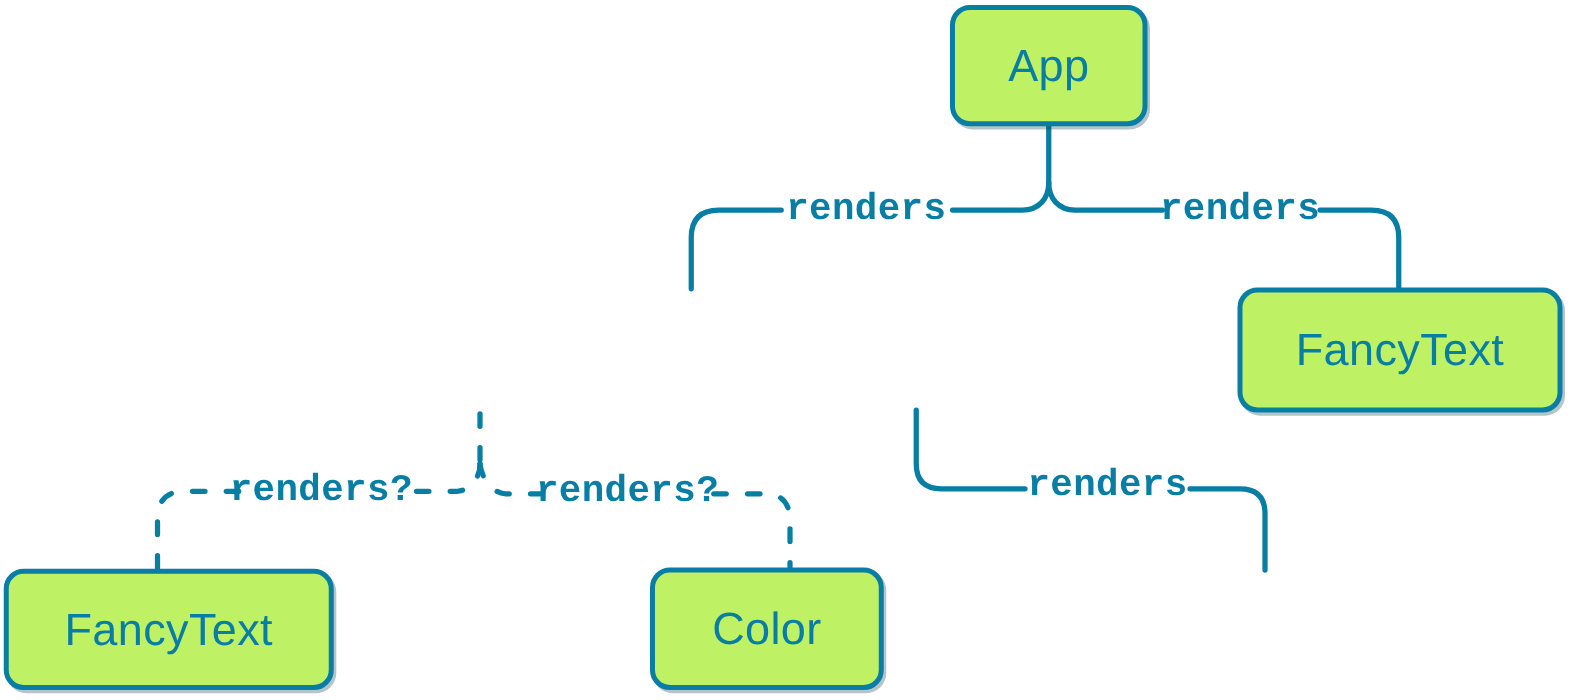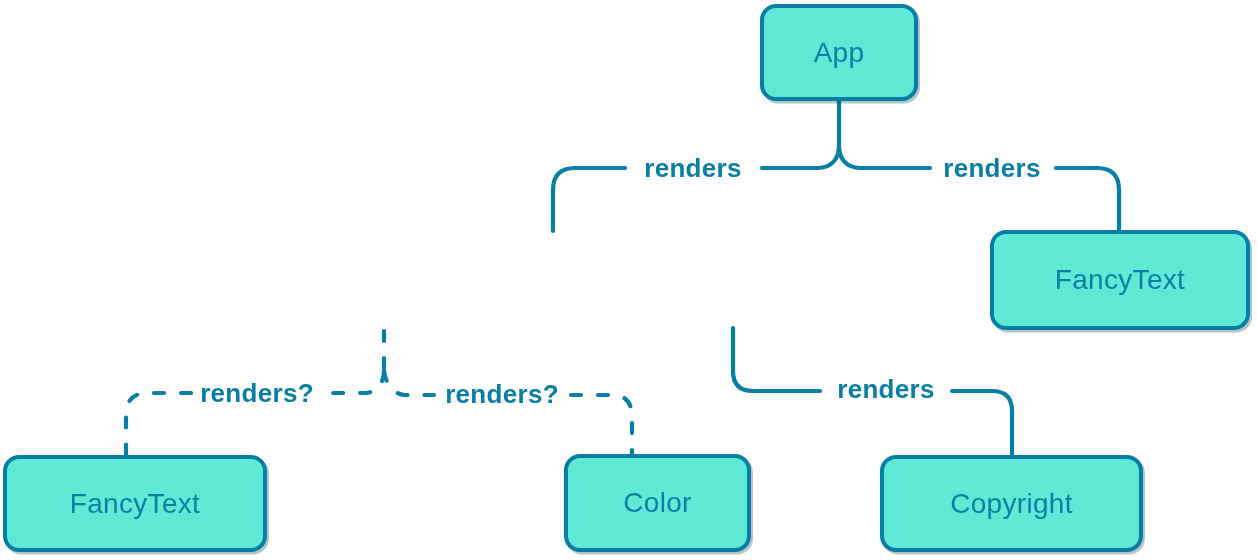--- a/index.html
+++ b/index.html
@@ -32,48 +32,49 @@
     stroke: currentColor;
     stroke-width: 4.2;
     stroke-linecap: round;
   }
   .edges-svg .dashed path {
     stroke-dasharray: 10 17;
   }
   .node {
     position: absolute;
     box-sizing: border-box;
-    background: #5eead4;
+    background: #bef264;
     border: 4px solid var(--accent);
     border-radius: 16px;
     display: flex;
     align-items: center;
     justify-content: center;
-    font-size: 28px;
+    font-size: 36px;
     font-weight: 500;
     letter-spacing: 0.3px;
     color: var(--accent);
     box-shadow: 2px 2.5px 0 rgba(8, 61, 82, 0.30);
     white-space: nowrap;
   }
   .edge-label {
     position: absolute;
     transform: translate(-50%, -50%);
-    font-size: 26px;
+    font-size: 30px;
     font-weight: 600;
     letter-spacing: 0.3px;
     color: var(--accent);
     white-space: nowrap;
+    font-family: Liberation Mono, monospace;
   }
   
   .node-app                   { left: 760px; top: 4px;   width: 158px; height: 97px; }
   .node-inspiration-generator { left: 333px; top: 230px; width: 462px; height: 99px; }
   .node-fancy-text-top        { left: 990px; top: 230px; width: 260px; height: 100px; }
   .node-fancy-text-bottom     { left: 3px;   top: 455px; width: 264px; height: 97px; }
-  .node-color                 { left: 564px; top: 454px; width: 187px; height: 98px; }
+  .node-color                 { left: 520px; top: 454px; width: 187px; height: 98px; }
   .node-copyright             { left: 880px; top: 455px; width: 263px; height: 97px; }
   
   .label-renders-left      { left: 693px; top: 168px; }
   .label-renders-right     { left: 992px; top: 168px; }
   .label-renders-copyright { left: 886px; top: 389px; }
   .label-renders-q-left    { left: 257px; top: 393px; }
   .label-renders-q-right   { left: 502px; top: 394px; }
 </style>
 </head>
 <body>
@@ -94,21 +95,20 @@
 
   <div class="node node-app">App</div>
 
 
   <div class="node node-fancy-text-top">FancyText</div>
 
   <div class="node node-fancy-text-bottom">FancyText</div>
 
   <div class="node node-color">Color</div>
 
-  <div class="node node-copyright">Copyright</div>
 
   <div class="edge-label label-renders-left">renders</div>
 
   <div class="edge-label label-renders-right">renders</div>
 
   <div class="edge-label label-renders-q-left">renders?</div>
 
   <div class="edge-label label-renders-q-right">renders?</div>
 
   <div class="edge-label label-renders-copyright">renders</div>

